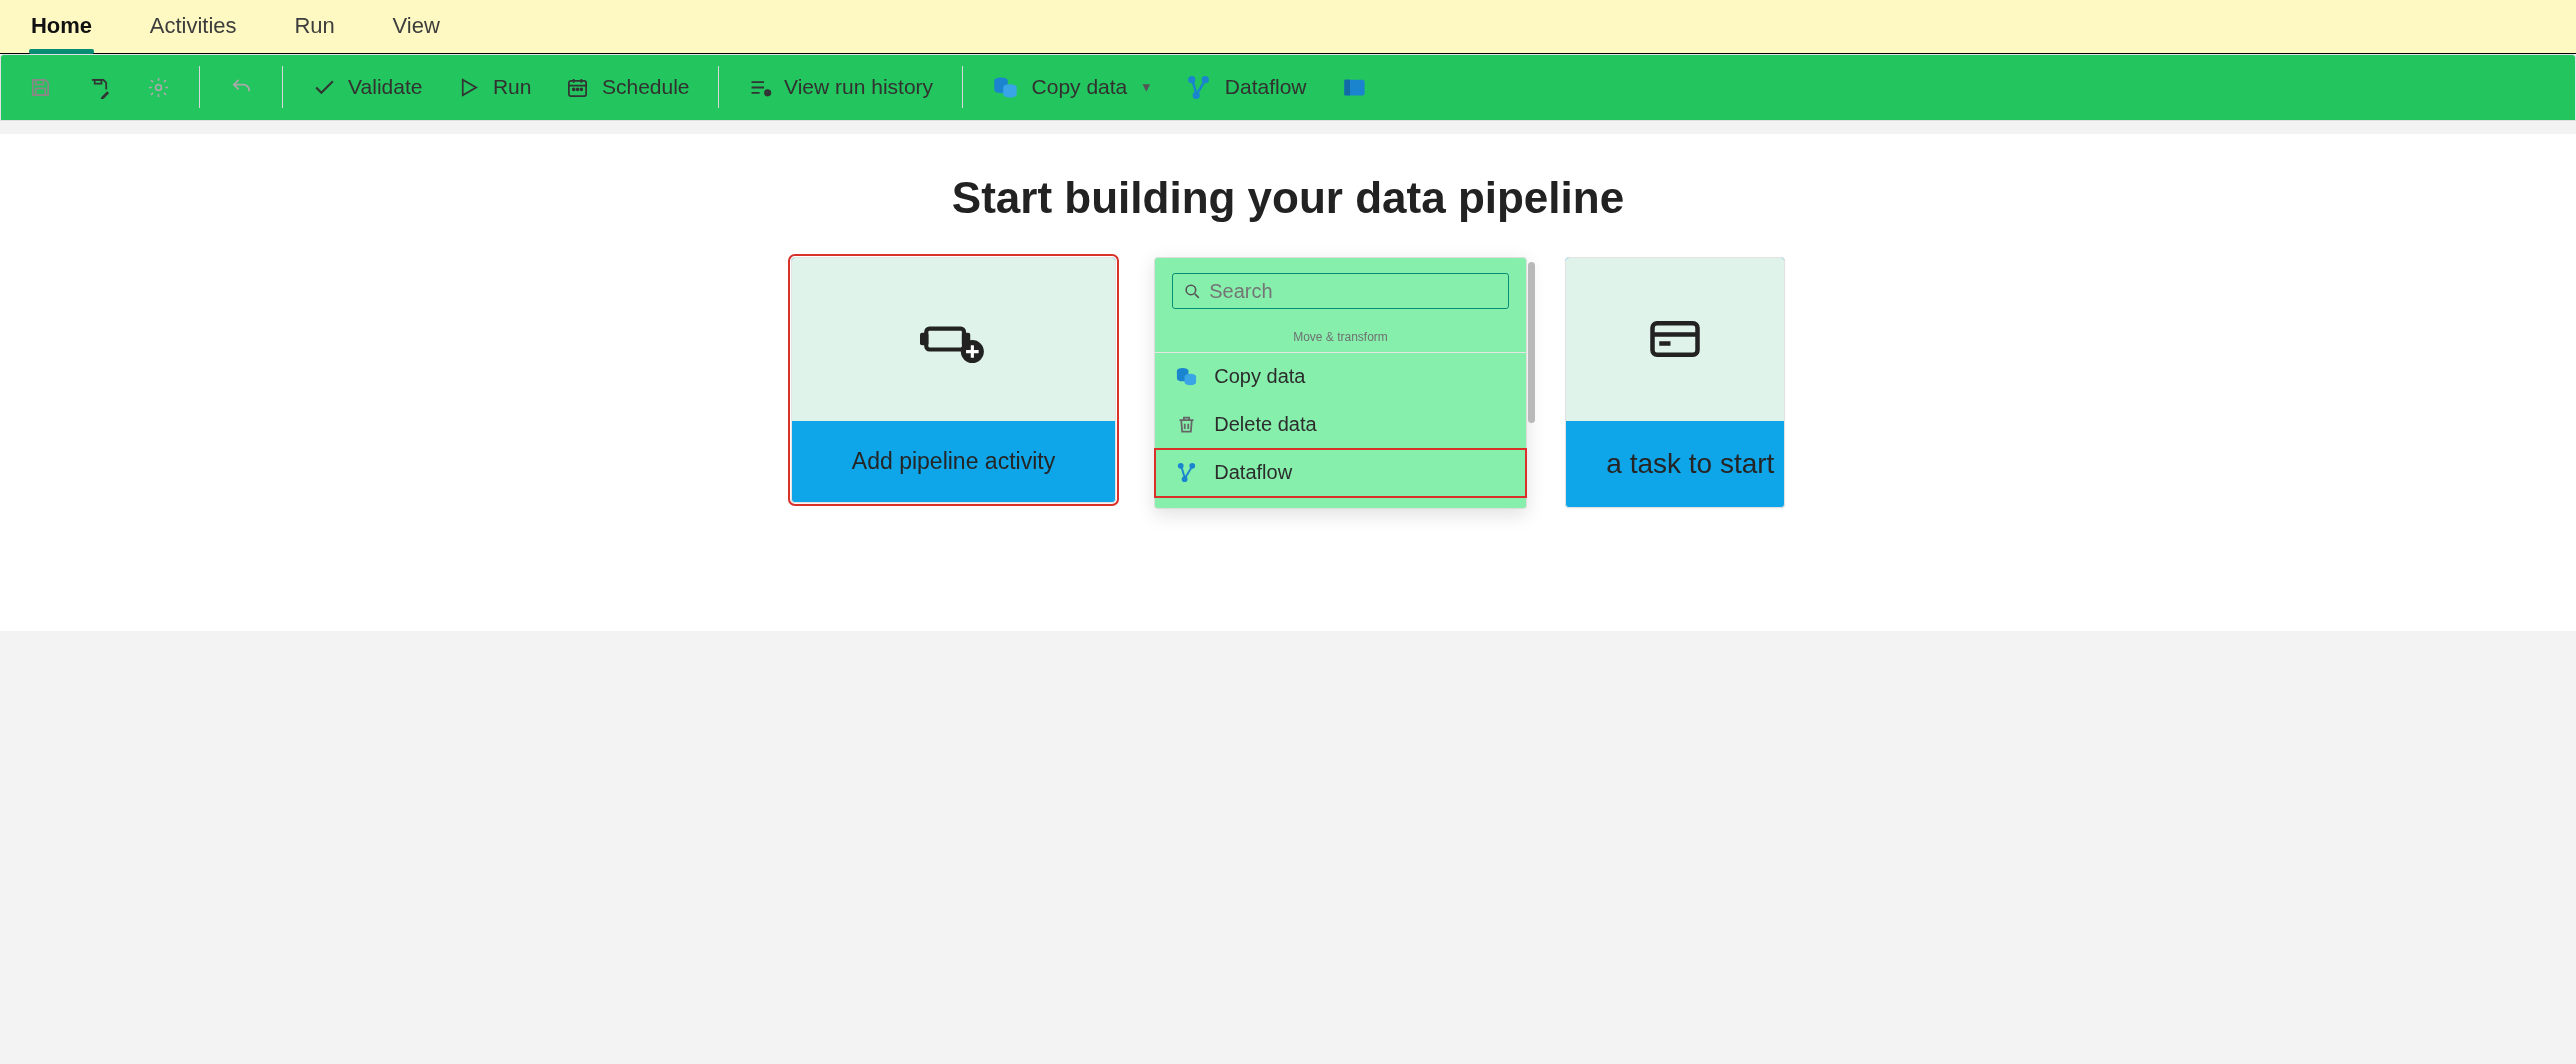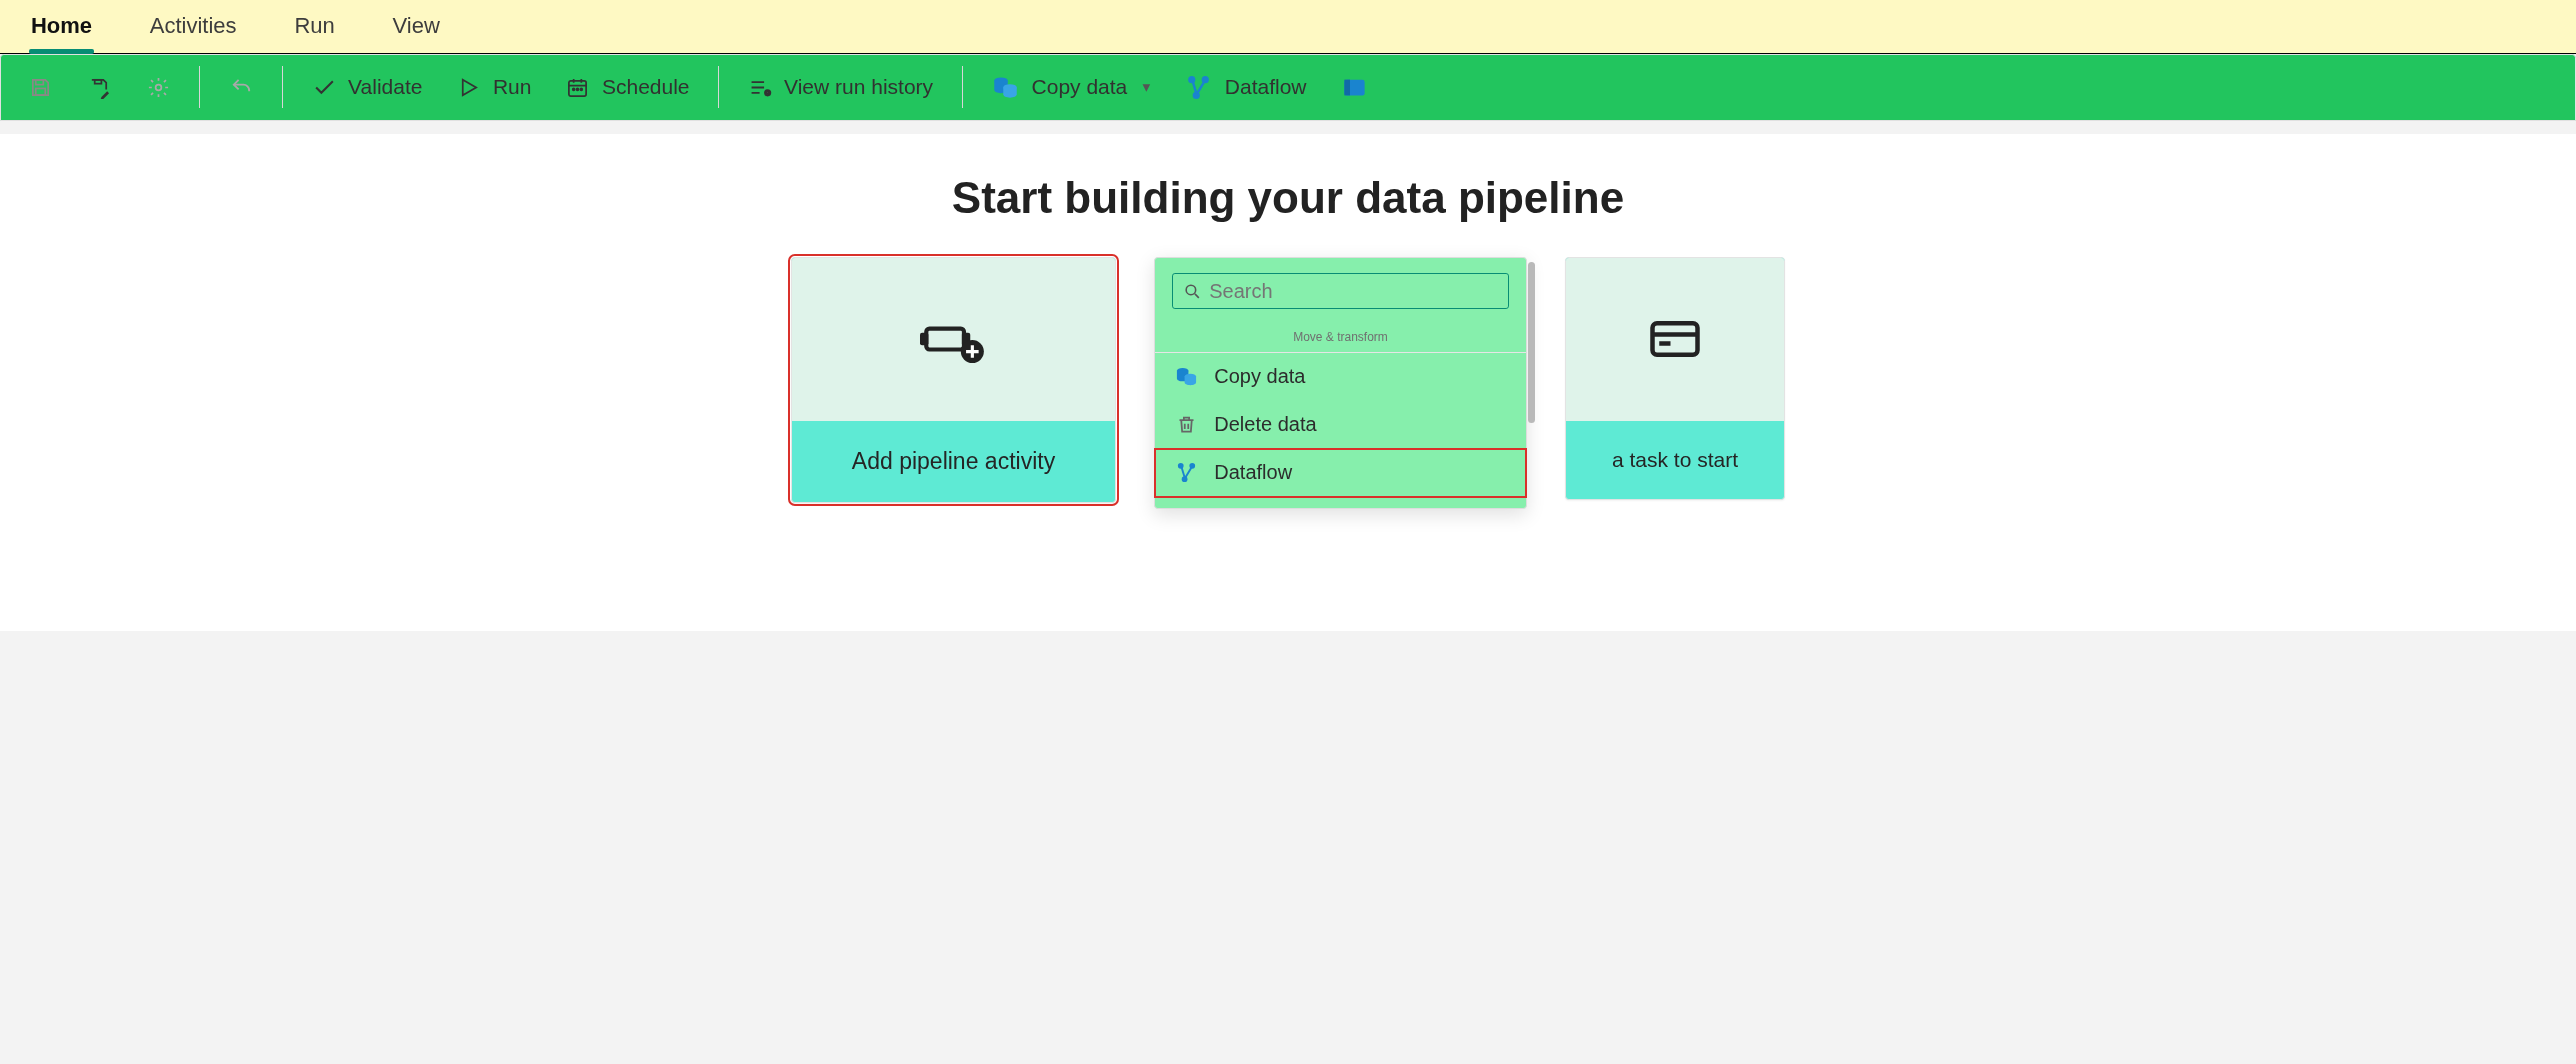--- a/index.html
+++ b/index.html
@@ -18,27 +18,27 @@
   .tbtn .svgicon.big { width:29px; height:29px; }
   .vsep { width:1px; height:42px; background:#d7d7d7; margin:0 11.5px; }
   .chev { font-size:15.3px; color:#555; margin-left:3.8px; }
 
   
   .canvas { background:#fff; margin-top:13.4px; padding:29px 38px 48px 38px; min-height:497px; }
   h1 { font-size:44px; font-weight:700; text-align:center; color:#222; margin:9.6px auto 34px auto; }
 
   .cardrow { display:flex; gap:38px; justify-content:center; align-items:flex-start; position:relative; }
 
-  .card { width:325px; border:1px solid #e3e3e3; border-radius:3.8px; overflow:hidden; box-shadow:0 1px 1.9px rgba(0,0,0,0.05); background:#5eead4; }
+  .card { width:325px; border:1px solid #e3e3e3; border-radius:3.8px; overflow:hidden; box-shadow:0 1px 1.9px rgba(0,0,0,0.05); background:#0ea5e9; }
   .card .top { background:#dff3ea; height:163px; display:flex; align-items:center; justify-content:center; }
   .card .bot { padding:27px 9.6px; text-align:center; font-size:23px; color:#252525; font-weight:400; }
   .red-hi { outline:2.9px solid #d9302a; outline-offset:1px; }
 
   .card.ghost { width:220px; opacity:1; }
-  .card.ghost .bot { font-size:21px; }
+  .card.ghost .bot { font-size:28px;text-align:right; }
 
   
   .popup { width:373px; background:#86efac; border:1px solid #ddd; border-radius:3.8px; box-shadow:0 5.7px 19px rgba(0,0,0,0.12); padding:7.6px 0 11.5px 0; position:relative; }
   .scrollbar { position:absolute; right:-8.6px; top:3.8px; width:6.7px; height:161px; background:#b9b9b9; border-radius:3.8px; }
   .searchwrap { margin:7.6px 17px 5.7px 17px; border:1.9px solid #078d74; border-radius:2.9px; display:flex; align-items:center; padding:5.7px 9.6px; }
   .searchwrap input { border:none; outline:none; font-size:20px; flex:1; color:#666; background:transparent; }
   .searchwrap .mag { color:#555; margin-right:7.6px; font-size:19px; }
   .grouplabel { font-size:12px; color:#707070; padding:15.3px 19px 7.6px 19px; border-bottom:1px solid #e6e6e6;text-align:center; }
   .item { display:flex; align-items:center; gap:15.3px; padding:11.5px 19px; font-size:20px; color:#2c2c2c; cursor:pointer; }
   .item .ic { width:25px; height:25px; display:inline-flex; align-items:center; justify-content:center; }

